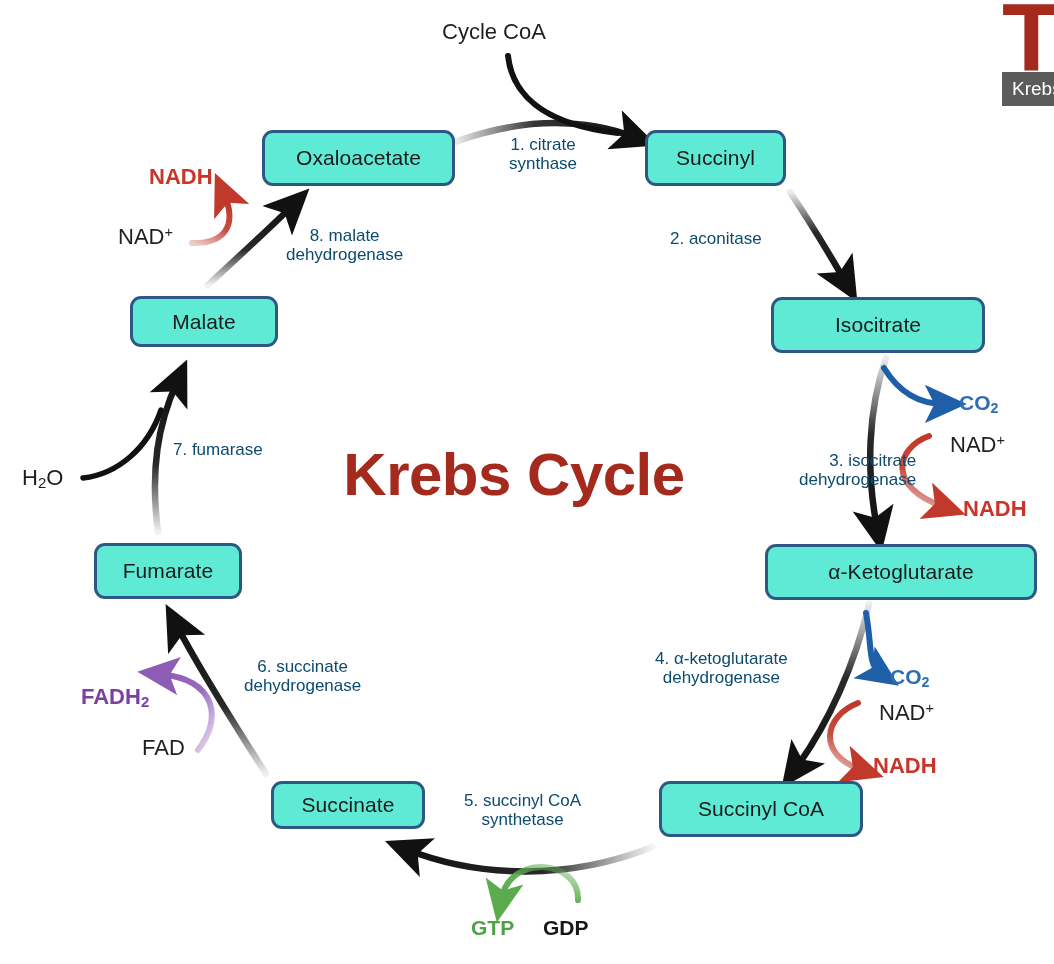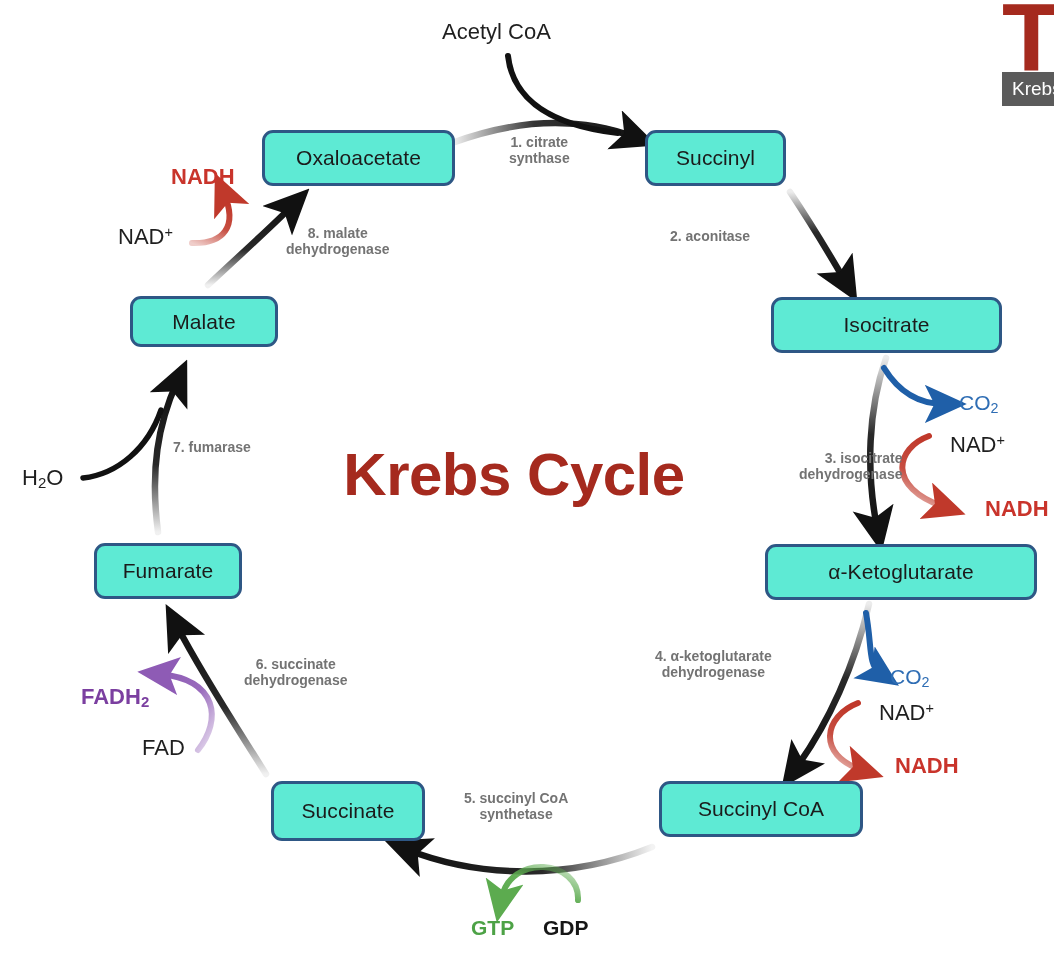--- a/index.html
+++ b/index.html
@@ -47,36 +47,35 @@
     white-space: nowrap;
     z-index: 7;
     line-height: 1.12;
   }
   .lbl-plain {
     font-size: 22px;
     color: #1f1f1f;
     font-weight: normal;
   }
   .lbl-enzyme {
-    font-size: 14px;
-    color: #737373;
-    font-weight: bold;
+    font-size: 17px;
+    color: #0c4a6e;
+    font-weight: normal;
   }
   .lbl-enzyme.center { text-align: center; }
   .lbl-enzyme.right  { text-align: right; }
   .lbl-nadh {
     font-size: 22px;
     color: #c9342b;
     font-weight: bold;
-    margin-left: 22px;
   }
   .lbl-co2 {
     font-size: 21px;
     color: #2e6db4;
-    font-weight: normal;
+    font-weight: bold;
   }
   .lbl-fadh2 {
     font-size: 22px;
     color: #7b3fa0;
     font-weight: bold;
   }
   .lbl-gtp {
     font-size: 21px;
     color: #4da246;
     font-weight: bold;
@@ -229,30 +228,30 @@
   <div id="cycle-title">
     <span class="shifted">Krebs Cycle</span>
   </div>
 
   <div class="metabolite" style="left:262px; top:130px; width:193px; height:56px;">
     <span>Oxaloacetate</span>
   </div>
   <div class="metabolite" style="left:645px; top:130px; width:141px; height:56px;">
     <span>Succinyl</span>
   </div>
-  <div class="metabolite" style="left:771px; top:297px; width:231px; height:56px;">
+  <div class="metabolite" style="left:771px; top:297px; width:214px; height:56px;">
     <span>Isocitrate</span>
   </div>
   <div class="metabolite" style="left:765px; top:544px; width:272px; height:56px;text-align:right;">
     <span>α-Ketoglutarate</span>
   </div>
   <div class="metabolite" style="left:659px; top:781px; width:204px; height:56px;">
     <span>Succinyl CoA</span>
   </div>
-  <div class="metabolite" style="left:271px; top:781px; width:154px; height:60px;">
+  <div class="metabolite" style="left:271px; top:781px; width:154px; height:48px;">
     <span>Succinate</span>
   </div>
   <div class="metabolite" style="left:94px; top:543px; width:148px; height:56px;">
     <span>Fumarate</span>
   </div>
   <div class="metabolite" style="left:130px; top:296px; width:148px; height:51px;">
     <span>Malate</span>
   </div>
 
   <div class="lbl lbl-enzyme center" style="left:509px; top:135px;">
@@ -280,21 +279,21 @@
   </div>
   <div class="lbl lbl-enzyme" style="left:173px; top:440px;">
     <div>7. fumarase</div>
   </div>
   <div class="lbl lbl-enzyme center" style="left:286px; top:226px;">
     <div>8. malate</div>
     <div>dehydrogenase</div>
   </div>
 
   <div class="lbl lbl-plain" style="left:442px; top:20px;">
-    <span>Acetyl CoA</span>
+    <span>Cycle CoA</span>
   </div>
 
   <div class="lbl lbl-nadh" style="left:149px; top:165px;">
     <span>NADH</span>
   </div>
 
   <div class="lbl lbl-plain" style="left:118px; top:224px;">
     <span>NAD</span><sup>+</sup>
   </div>
 

